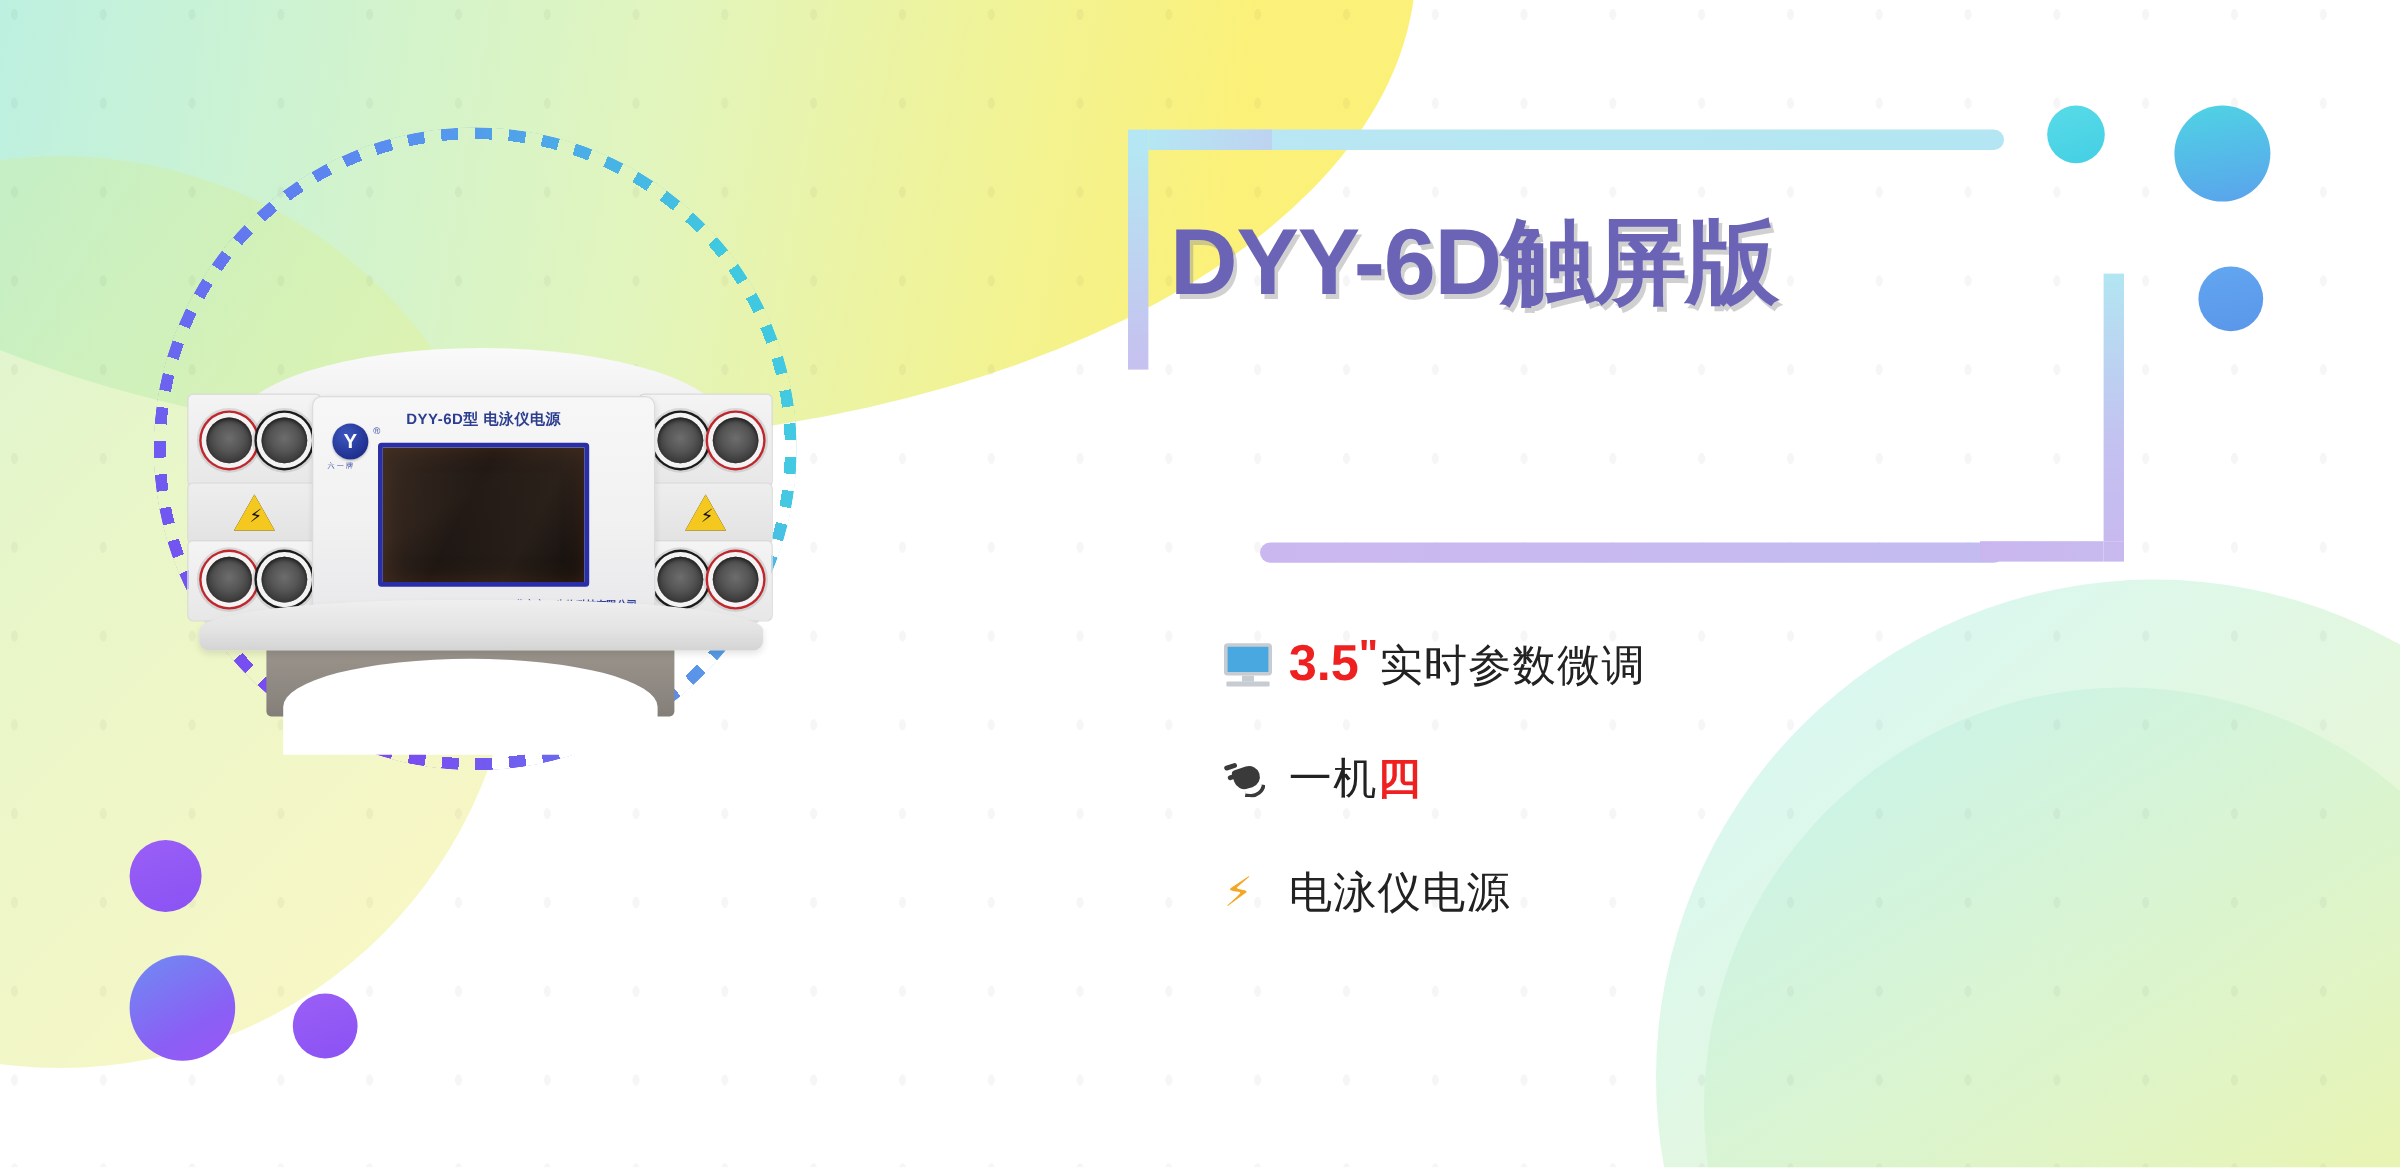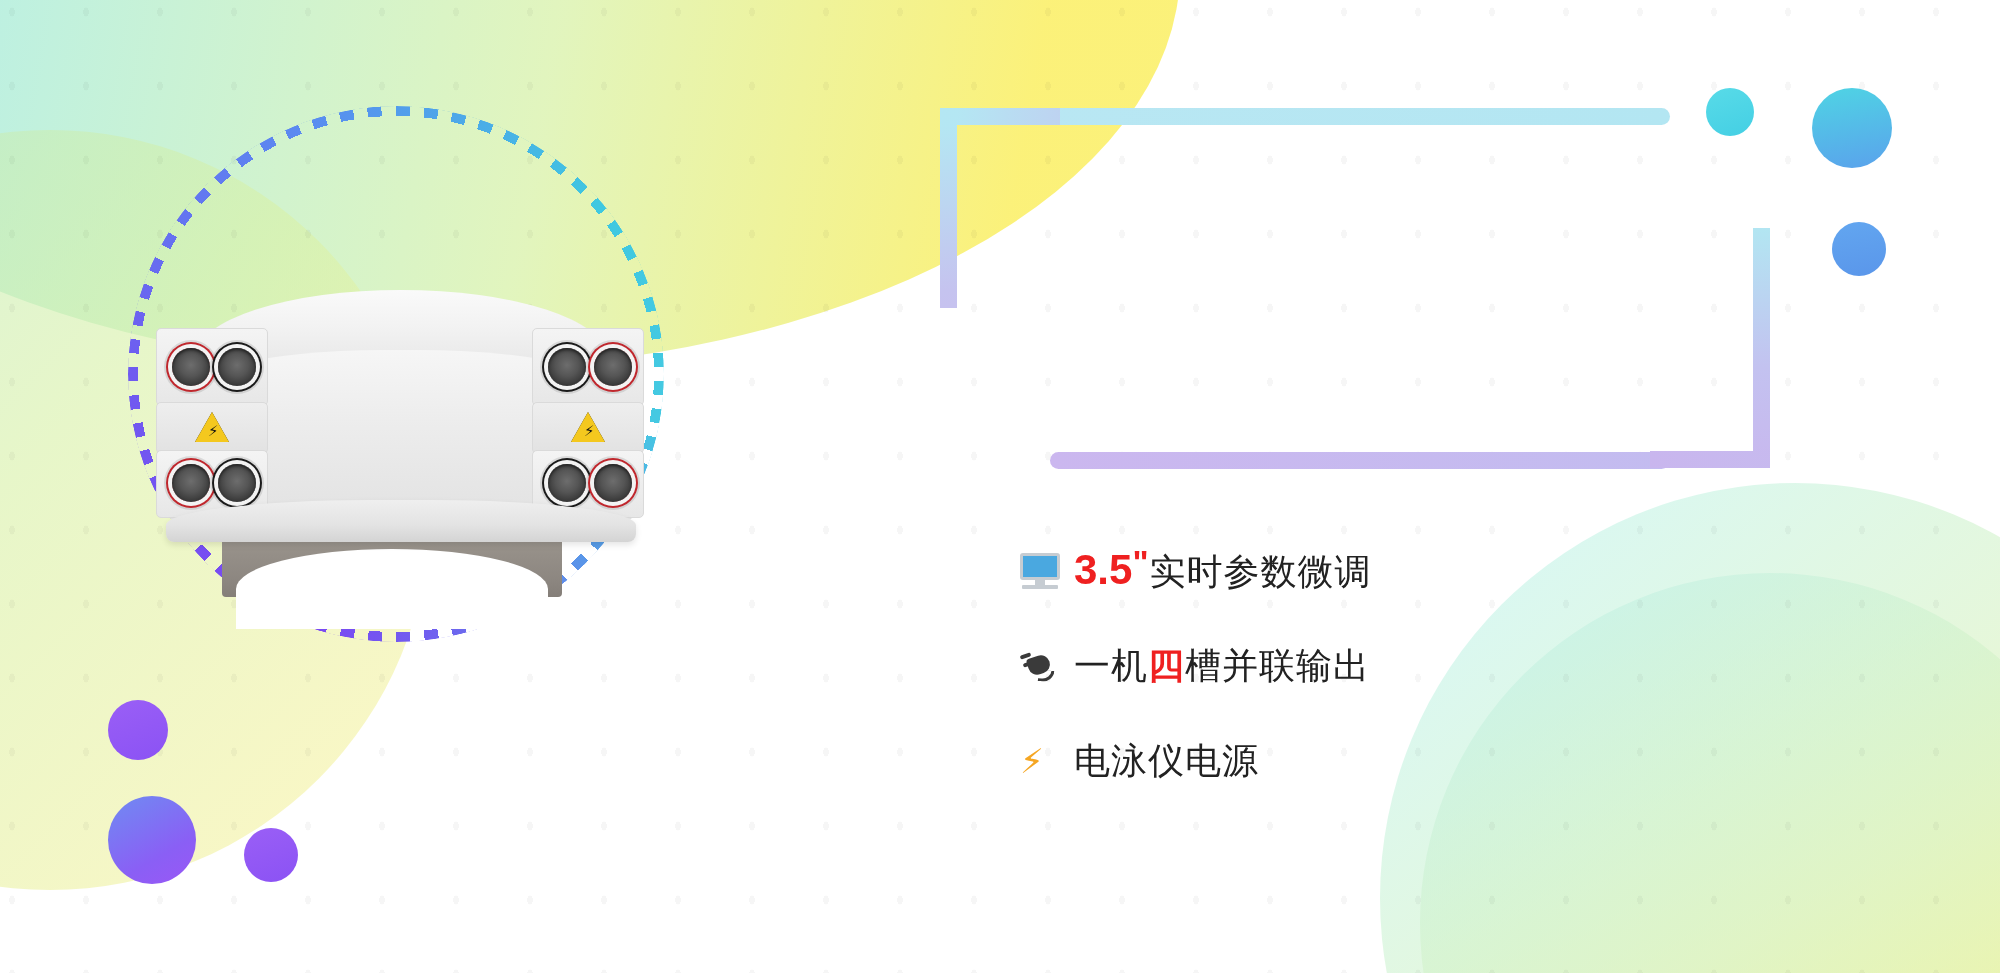--- a/index.html
+++ b/index.html
@@ -198,21 +198,21 @@
   }
   .title-sub{
     margin-top:8px;
     font-size:55px; font-weight:800; color:#575757;
     letter-spacing:0px; line-height:1.1;
     text-shadow:3px 3px 0 rgba(170,170,170,.45);
     white-space:nowrap;
   }
 
   
-  .features{ position:absolute; left:1020px; top:545px; width:760px; }
+  .features{ position:absolute; left:1020px; top:528px; width:760px; }
   .feat{ display:flex; align-items:center; margin-bottom:43px; height:52px; }
   .feat-icon{ width:54px; font-size:34px; line-height:1; display:flex; align-items:center; }
   .feat-text{ font-size:36px; color:#222; font-weight:500; letter-spacing:1px; white-space:nowrap; display:flex; align-items:baseline; }
   .hl { color:#ef2020; font-weight:800; }
   .f1-num{ color:#ef2020; font-weight:800; font-size:42px; letter-spacing:0px; }
   .f1-q{ color:#ef2020; font-weight:800; font-size:34px; position:relative; top:-10px; }
 
   
   .ico-mon{ width:40px; height:36px; position:relative; }
   .ico-mon .scr{
@@ -298,31 +298,40 @@
         <div class="panel p-bot"></div>
         <div class="jack black" style="left:16px; top:20px;"></div>
         <div class="jack red" style="left:62px; top:20px;"></div>
         <div class="warn">
             <span>⚡</span>
           </div>
         <div class="jack black" style="left:16px; top:136px;"></div>
         <div class="jack red" style="left:62px; top:136px;"></div>
       </div>
 
+      <div class="face">
+        <div class="face-title">DYY-6D型 电泳仪电源</div>
+        <div class="logo-mark">Y</div>
+        <div class="logo-r">®</div>
+        <div class="logo-sub">六 一 牌</div>
+        <div class="lcd"></div>
+        <div class="face-brand">北京六一生物科技有限公司</div>
+      </div>
 
       <div class="body-lip"></div>
     </div>
   </div>
 
   <div class="frame-bar-top"></div>
   <div class="frame-arc-tl"></div>
   <div class="frame-bar-bot"></div>
   <div class="frame-arc-br"></div>
 
   <div class="title-block">
+    <div class="title-main">DYY-6D触屏版</div>
   </div>
 
   <div class="features">
 
     <div class="feat">
       <div class="feat-icon">
         <div class="ico-mon">
           <div class="scr"></div>
             <div class="stand"></div>
             <div class="kb"></div>
@@ -340,21 +349,20 @@
         <div class="ico-plug">
           <div class="pin1"></div>
             <div class="pin2"></div>
             <div class="bodyp"></div>
             <div class="cord"></div>
         </div>
       </div>
       <div class="feat-text">
         <span>一机</span>
           <span class="hl">四</span>
-          <span>槽并联输出</span>
       </div>
     </div>
 
     <div class="feat">
       <div class="feat-icon ico-bolt">⚡</div>
       <div class="feat-text">
         <span>电泳仪电源</span>
       </div>
     </div>
 

